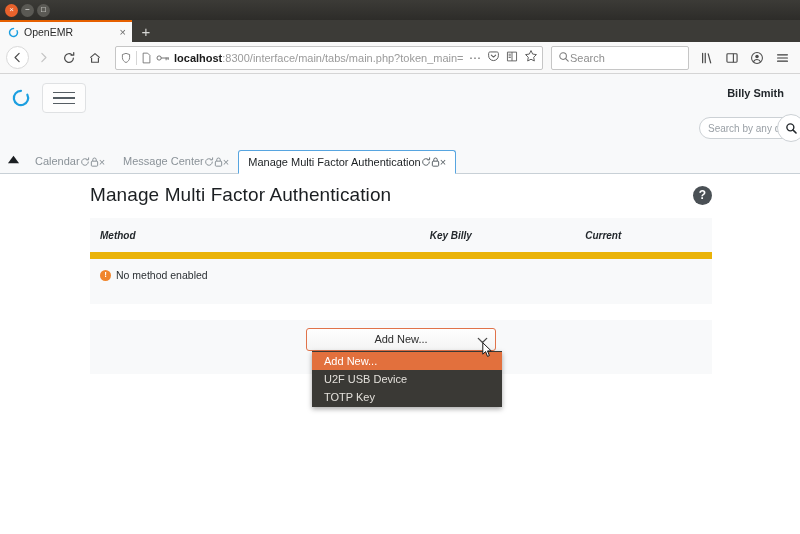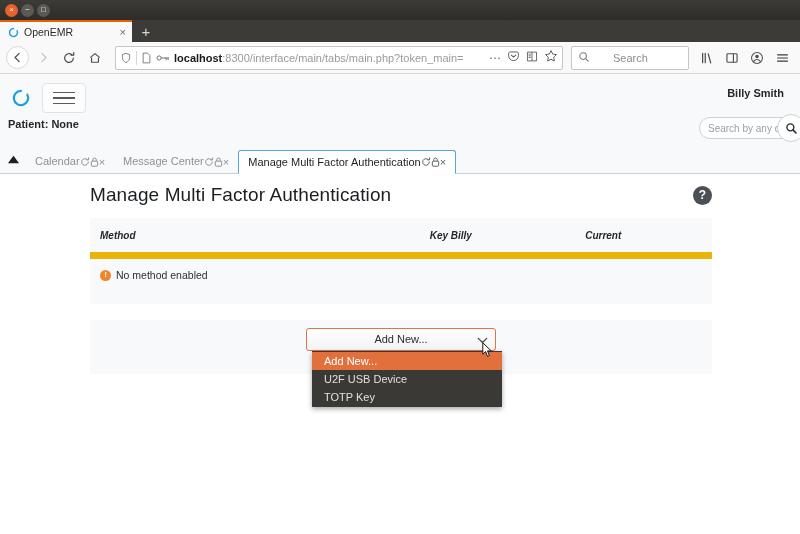--- a/index.html
+++ b/index.html
@@ -85,23 +85,23 @@
   .url-icon { display: flex; align-items: center; color: #6a6a6a; flex: 0 0 auto; }
   .url-sep { width: 1px; height: 14px; background: #d6d6d6; flex: 0 0 auto; }
   #url-text {
     font-size: 11px; color: #9a9a9a; white-space: nowrap;
     overflow: hidden; flex: 1 1 auto;
   }
   #url-text b { color: #1a1a1a; font-weight: bold; }
   .url-right { display: flex; align-items: center; gap: 6px; flex: 0 0 auto; color: #5a5a5a; }
 
   #ffsearch {
-    width: 118px; height: 24px;
+    width: 138px; height: 24px;
     background: #fff; border: 1px solid #c6c6c6; border-radius: 2px;
-    display: flex; align-items: center; padding: 0 6px; gap: 23px;
+    display: flex; align-items: center; padding: 0 6px; gap: 0;
     flex: 0 0 auto;
   }
   #ffsearch-text { font-size: 11px; color: #8e8e8e; }
   .nav-right { display: flex; align-items: center; gap: 1px; margin-left: 4px; }
 
   
   #app {
     position: absolute; top: 74px; left: 0; right: 0; bottom: 0;
     background: #f8f9fa;
   }
@@ -381,21 +381,20 @@
       </svg>
     </div>
     <div id="menu-toggle">
       <span></span>
       <span></span>
       <span></span>
     </div>
     <div id="emr-user">Billy Smith</div>
   </div>
 
-  <div id="patient-bar">Patient: None</div>
 
   <div id="emr-search-wrap">
     <div id="emr-search" title="Search by any demographics">Search by any de</div>
     <div id="emr-search-btn">
       <svg width="13" height="13" viewBox="0 0 16 16">
           <circle cx="6.6" cy="6.6" r="4.3" fill="none" stroke="#23282c" stroke-width="1.7"></circle>
           <path d="M10 10l3.6 3.6" stroke="#23282c" stroke-width="1.9" stroke-linecap="round"></path>
         </svg>
     </div>
   </div>

